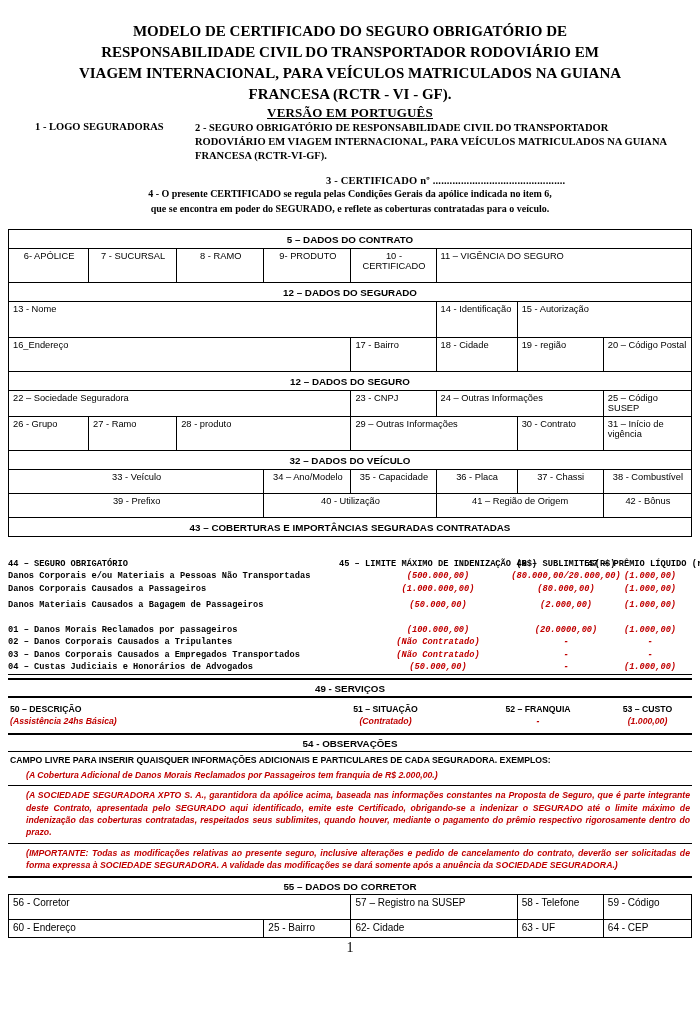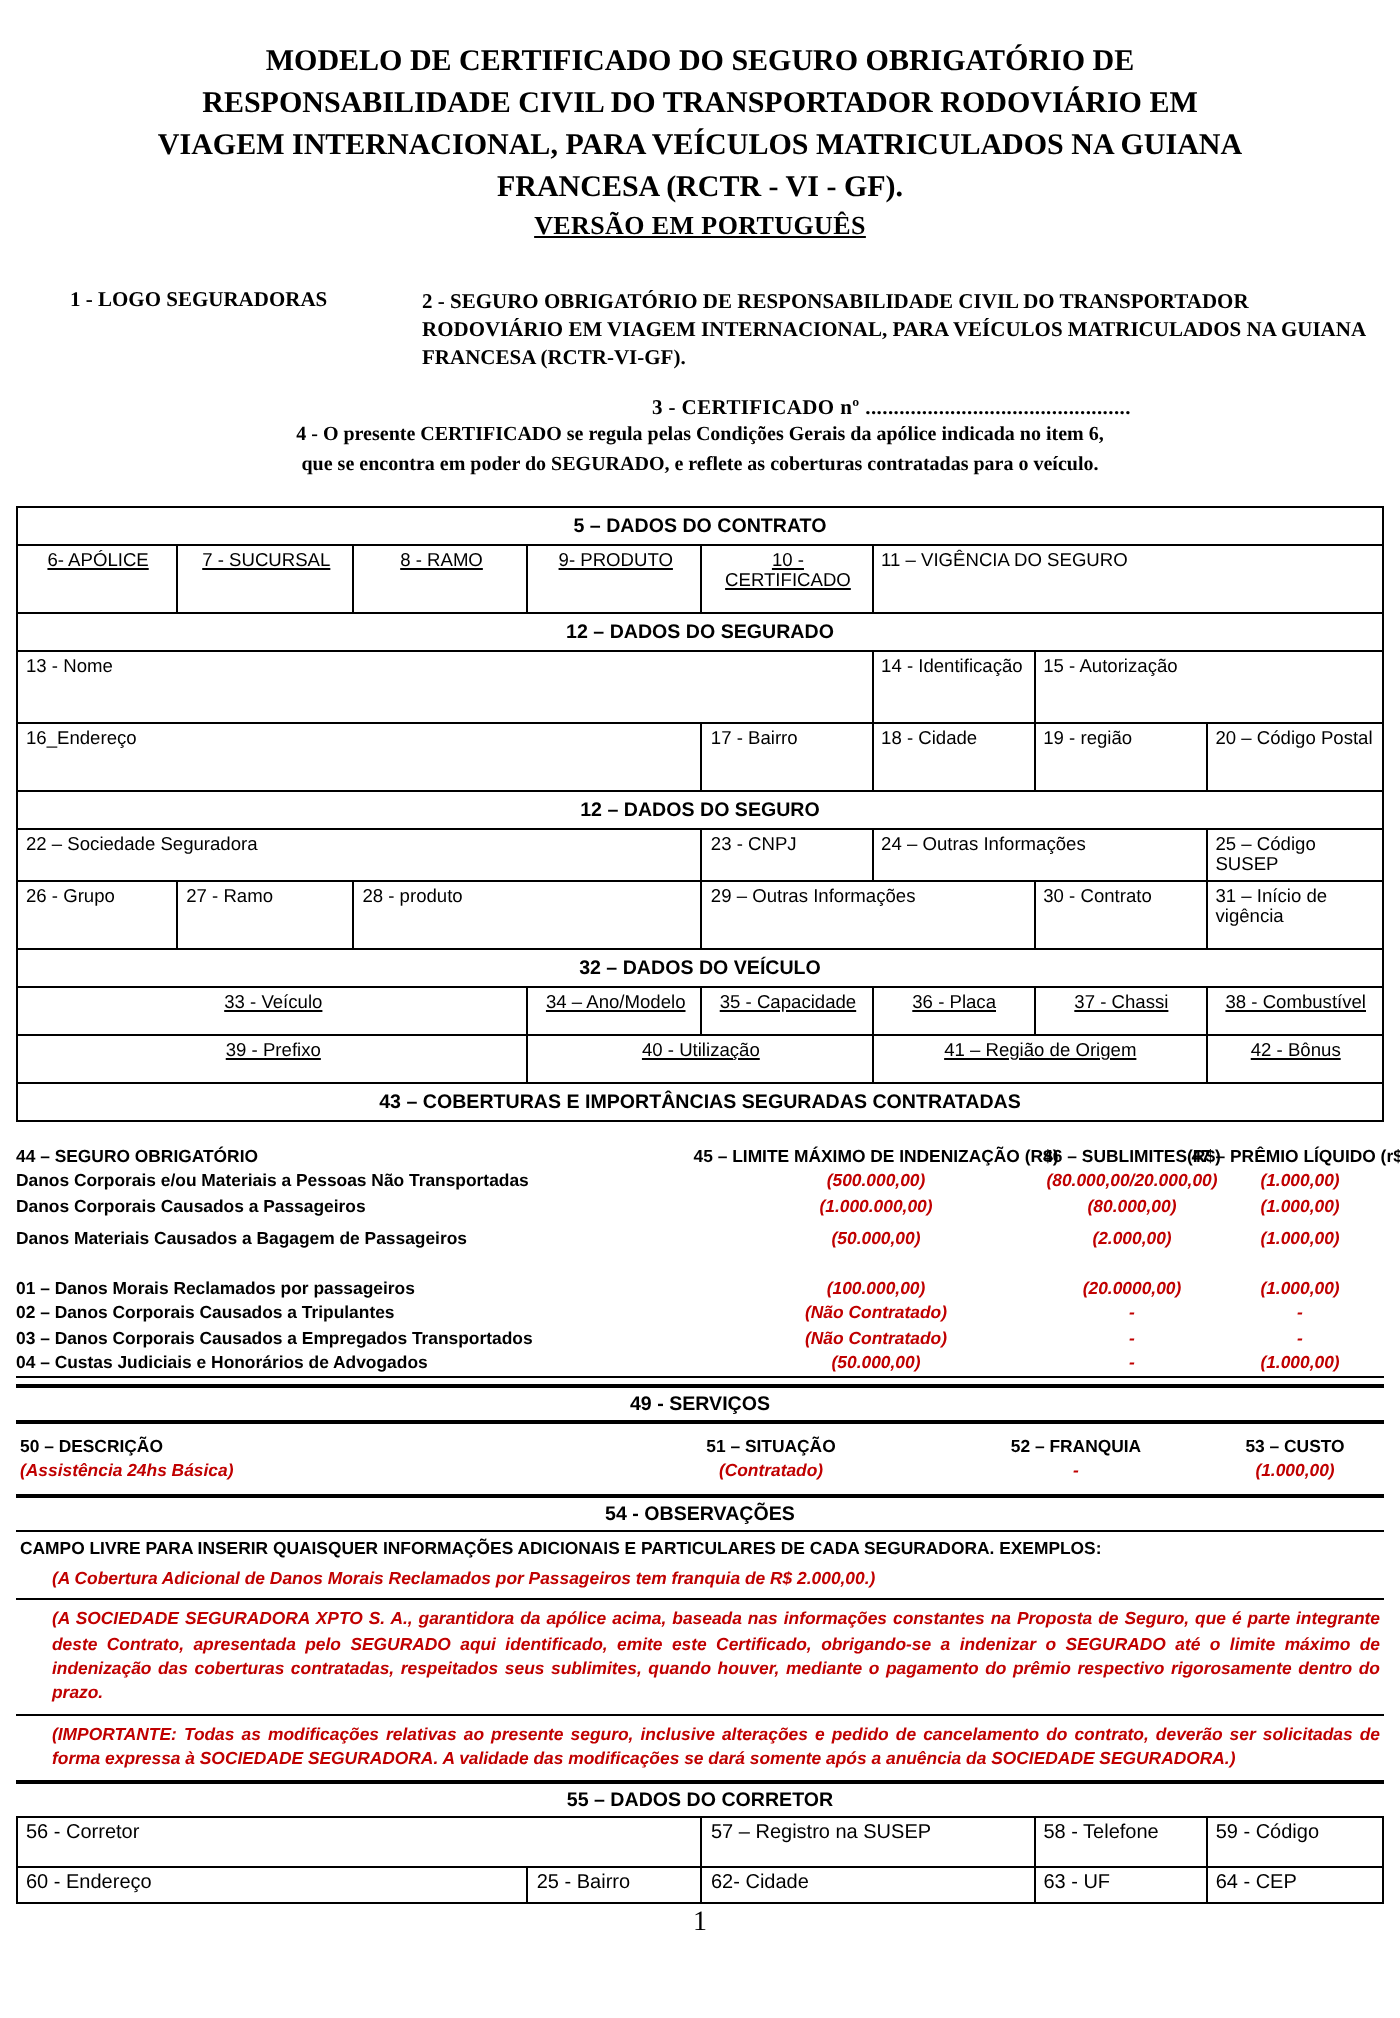--- a/index.html
+++ b/index.html
@@ -2,34 +2,34 @@
 <html><head>
 <meta charset="utf-8">
 <style>
   html,body{margin:0;padding:0;background:#fff;}
   body{width:700px;height:1009px;overflow:hidden;color:#000;position:relative;}
   .doc{width:684px;margin:0 auto;}
   
   .h-title{padding-top:9px;text-align:center;font:bold 15px "Liberation Serif",serif;letter-spacing:.3px;}
   .h-sub{margin:21px auto 0;width:548px;text-align:center;font:bold 15px "Liberation Serif",serif;line-height:21px;}
   .h-version{margin-top:0;text-align:center;font:bold 13px "Liberation Serif",serif;text-decoration:underline;letter-spacing:.2px;}
-  .intro-row{margin-top:24px;display:flex;font:bold 10.5px "Liberation Serif",serif;gap:16px;}
+  .intro-row{display:flex;font:bold 10.5px "Liberation Serif",serif;}
   .i1{margin-left:27px;width:160px;flex:none;}
   .i2{width:474px;line-height:14px;}
   .i3{margin-top:12px;margin-left:318px;font:bold 10.5px "Liberation Serif",serif;letter-spacing:.2px;}
   .i4{text-align:center;font:bold 10px "Liberation Serif",serif;line-height:15px;}
   
   table.grid{border-collapse:collapse;width:684px;margin-top:13px;table-layout:fixed;
              font-family:"Liberation Sans",sans-serif;font-size:9.3px;}
   table.grid td{border:1.4px solid #000;padding:2px 3px 0 4px;vertical-align:top;overflow:hidden;}
   tr.sec td{text-align:center;font-weight:bold;font-size:9.8px;height:16px;vertical-align:middle;padding:1px 0;}
-  td.cc{text-align:center;text-decoration:underline;}
+  td.cc{text-align:center;}
   .h34 td{height:31px;} .h36 td{height:33px;} .h27 td{height:23px;} .h25 td{height:21px;}
   
-  .cov{width:684px;font-family:Liberation Sans, sans-serif;font-size:8.7px;font-weight:bold;margin-top:11px;}
+  .cov{width:684px;font-family:Liberation Mono, monospace;font-size:8.7px;font-weight:bold;margin-top:21px;}
   .cov-row{display:grid;grid-template-columns:1fr 172px 84px 84px;align-items:start;line-height:12.5px;}
   .cov-row .cv{justify-self:center;white-space:nowrap;}
   .red{color:#c00000;font-style:italic;}
   .cov-head{line-height:12px;margin-top:3px;}
   .cov-head .cv{white-space:nowrap;}
   .gap4{height:4px;} .gap8{height:8px;}
   .u-line{border-bottom:1.2px solid #000;}
   .rule-thick{border-top:2.6px solid #000;}
   .rule-thin{border-top:1.2px solid #000;}
   .strip-head{text-align:center;font:bold 9.8px "Liberation Sans",sans-serif;padding:3px 0 2px;}

